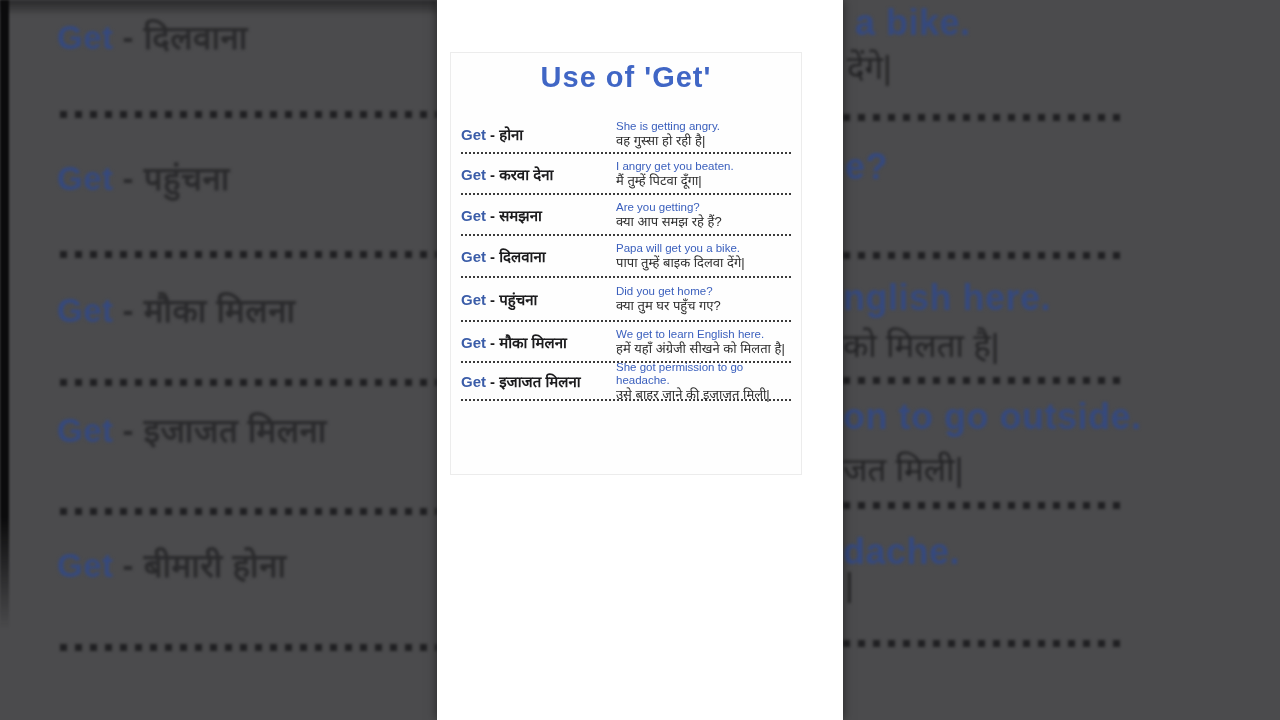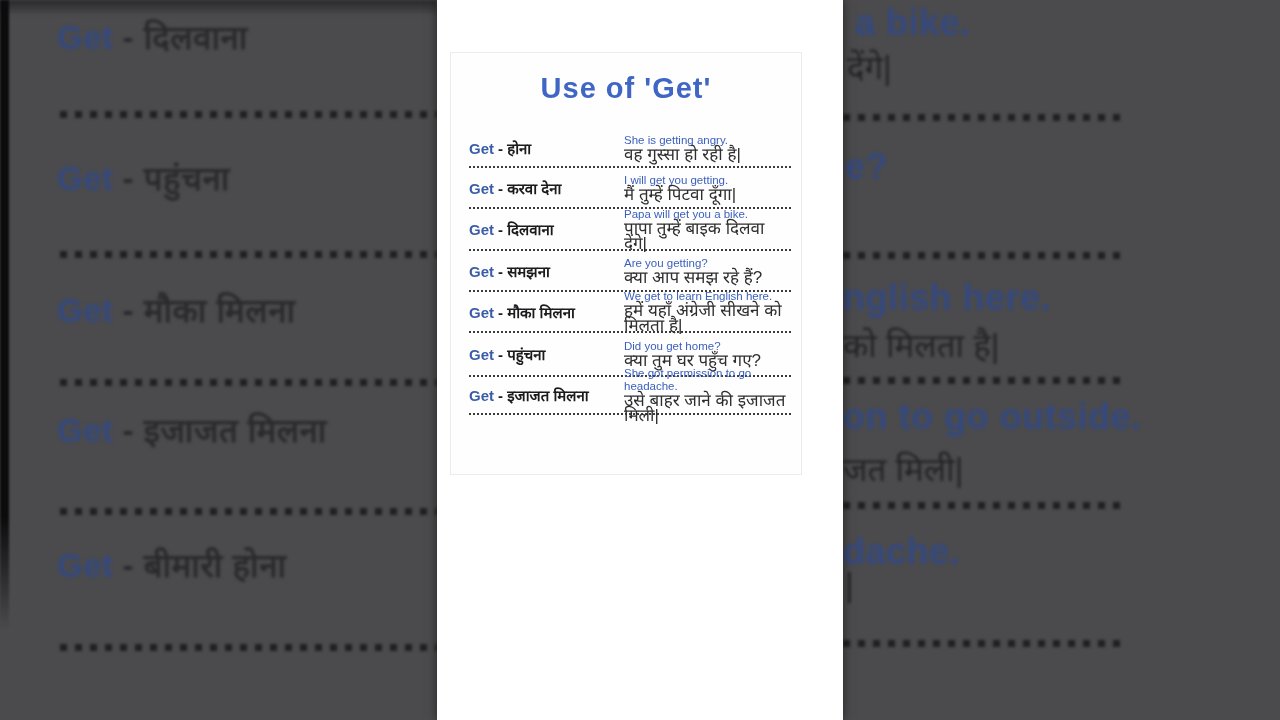--- a/index.html
+++ b/index.html
@@ -30,36 +30,36 @@
   
   .card{
     position:absolute;left:437px;top:0;width:406px;height:720px;
     background:#ffffff;box-shadow:0 0 10px rgba(0,0,0,0.5);
   }
   .panel{
     position:absolute;left:13px;top:52px;width:352px;height:423px;
     background:#fefefe;border:1px solid #ececec;box-sizing:border-box;
   }
   .slide-title{
-    margin-top:19px;text-align:center;
+    margin-top:8px;text-align:center;
     font-size:29px;font-weight:bold;color:#4066c5;letter-spacing:1px;
   }
-  .rows{position:absolute;top:76px;left:10px;right:10px;margin-left:8px;}
+  .rows{position:absolute;top:62px;left:10px;right:10px;}
   .row{
     display:flex;align-items:center;box-sizing:border-box;
     border-bottom:2px dotted #3b3b3b;
   }
   .cell-meaning{
     width:155px;flex:0 0 155px;
     font-size:15px;font-weight:bold;color:#1b1b1d;white-space:nowrap;
   }
   .cell-meaning .get{color:#3a5ca8;margin-right:4px;}
   .cell-example{flex:1;padding-left:0;}
   .ex-en{font-size:11.5px;font-weight:normal;color:#3a5fbd;line-height:13px;}
-  .ex-hi{font-size:17px;color:#2e2e2e;line-height:15px;}
+  .ex-hi{font-size:13px;color:#2e2e2e;line-height:15px;}
 </style>
 </head>
 <body>
 
 <div class="stage">
 
   <div class="bg-strip bg-left">
     <div class="bg-inner">
       <div class="bg-item bg-meaning" style="left:57px;top:14px"><span class="bg-get">Get</span><span>- दिलवाना</span></div>
       <div class="bg-dots" style="left:60px;top:111px;width:377px"></div>
@@ -105,54 +105,54 @@
           <div class="cell-meaning"><span class="get">Get</span><span>- होना</span></div>
           <div class="cell-example">
             <div class="ex-en">She is getting angry.</div>
             <div class="ex-hi">वह गुस्सा हो रही है|</div>
           </div>
         </div>
 
         <div class="row" style="height:41px">
           <div class="cell-meaning"><span class="get">Get</span><span>- करवा देना</span></div>
           <div class="cell-example">
-            <div class="ex-en">I will get you getting.</div>
+            <div class="ex-en">I angry get you beaten.</div>
             <div class="ex-hi">मैं तुम्हें पिटवा दूँगा|</div>
+          </div>
+        </div>
+
+        <div class="row" style="height:41px">
+          <div class="cell-meaning"><span class="get">Get</span><span>- समझना</span></div>
+          <div class="cell-example">
+            <div class="ex-en">Are you getting?</div>
+            <div class="ex-hi">क्या आप समझ रहे हैं?</div>
           </div>
         </div>
 
         <div class="row" style="height:42px">
           <div class="cell-meaning"><span class="get">Get</span><span>- दिलवाना</span></div>
           <div class="cell-example">
             <div class="ex-en">Papa will get you a bike.</div>
             <div class="ex-hi">पापा तुम्हें बाइक दिलवा देंगे|</div>
           </div>
         </div>
 
-        <div class="row" style="height:41px">
-          <div class="cell-meaning"><span class="get">Get</span><span>- समझना</span></div>
+        <div class="row" style="height:44px">
+          <div class="cell-meaning"><span class="get">Get</span><span>- पहुंचना</span></div>
           <div class="cell-example">
-            <div class="ex-en">Are you getting?</div>
-            <div class="ex-hi">क्या आप समझ रहे हैं?</div>
+            <div class="ex-en">Did you get home?</div>
+            <div class="ex-hi">क्या तुम घर पहुँच गए?</div>
           </div>
         </div>
 
         <div class="row" style="height:41px">
           <div class="cell-meaning"><span class="get">Get</span><span>- मौका मिलना</span></div>
           <div class="cell-example">
             <div class="ex-en">We get to learn English here.</div>
             <div class="ex-hi">हमें यहाँ अंग्रेजी सीखने को मिलता है|</div>
-          </div>
-        </div>
-
-        <div class="row" style="height:44px">
-          <div class="cell-meaning"><span class="get">Get</span><span>- पहुंचना</span></div>
-          <div class="cell-example">
-            <div class="ex-en">Did you get home?</div>
-            <div class="ex-hi">क्या तुम घर पहुँच गए?</div>
           </div>
         </div>
 
         <div class="row" style="height:38px">
           <div class="cell-meaning"><span class="get">Get</span><span>- इजाजत मिलना</span></div>
           <div class="cell-example">
             <div class="ex-en">She got permission to go headache.</div>
             <div class="ex-hi">उसे बाहर जाने की इजाजत मिली|</div>
           </div>
         </div>

